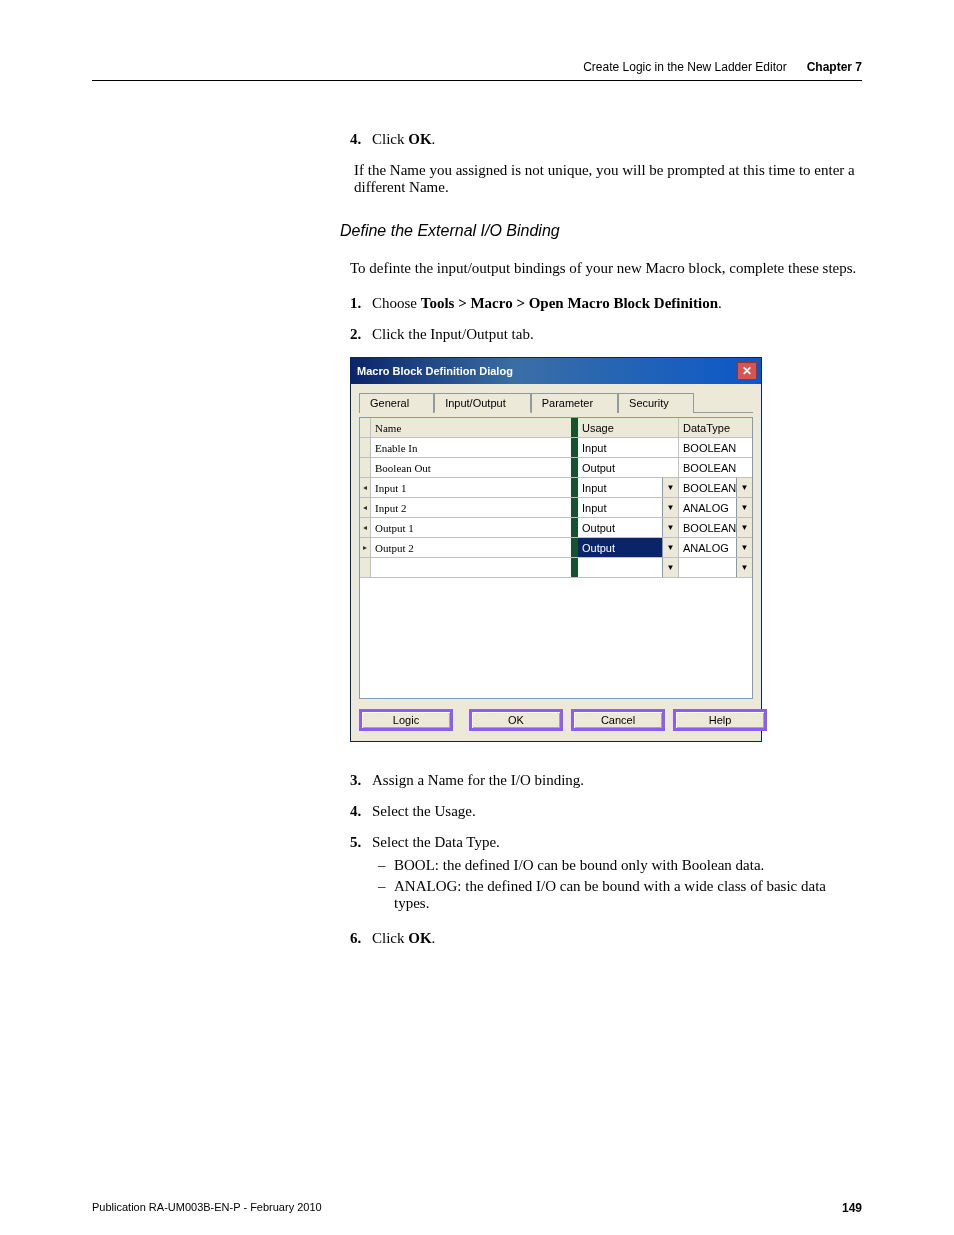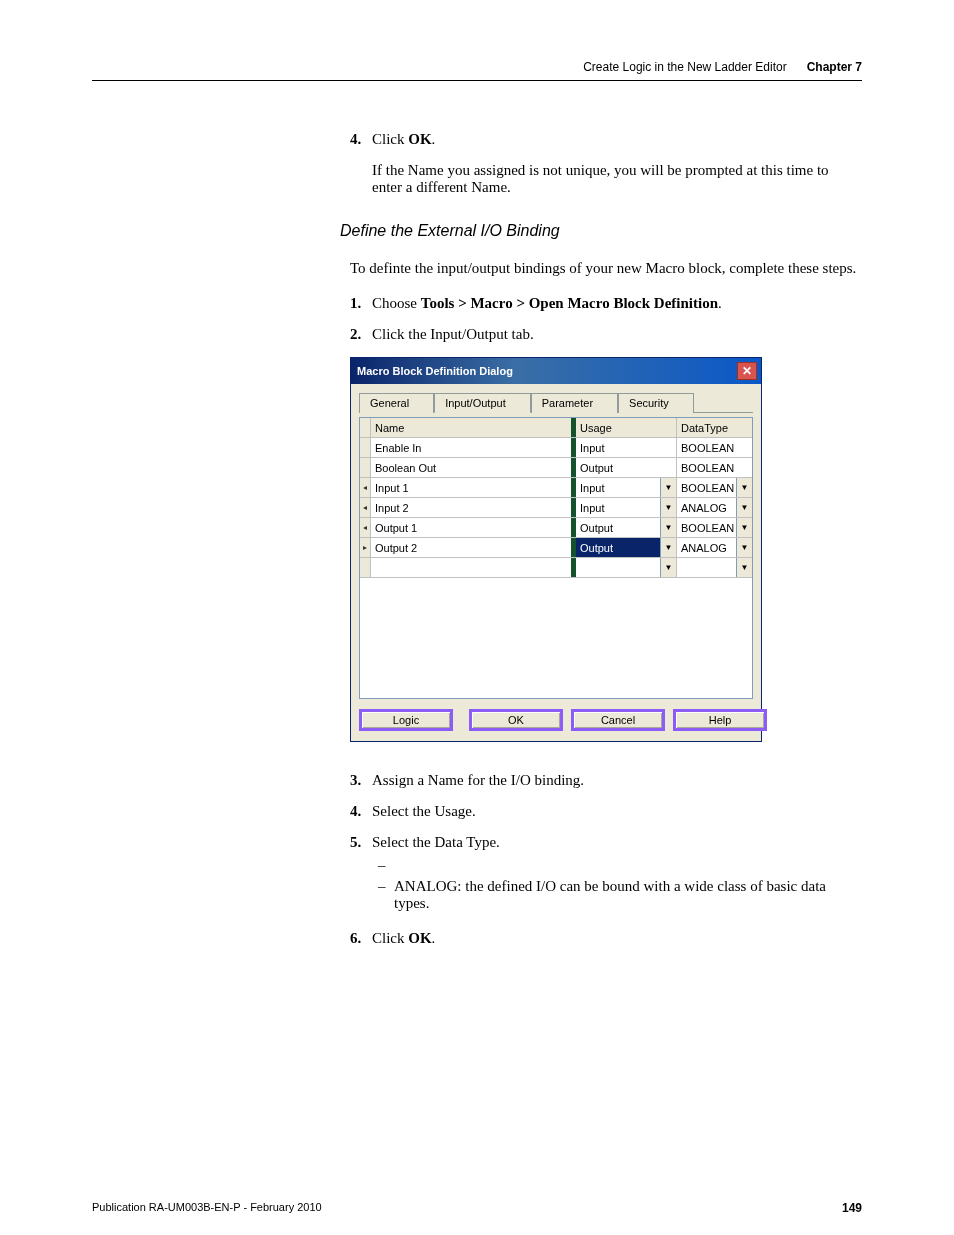--- a/index.html
+++ b/index.html
@@ -37,21 +37,21 @@
   .ol-item {
     margin-bottom: 14px;
     display: flex;
   }
   .ol-num {
     font-weight: bold;
     min-width: 22px;
   }
   .ol-body { flex:1; }
   .indented-note {
-    margin-left: 22px;
+    margin-left: 4px;
     margin-top: 14px;
     margin-bottom: 18px;
   }
   .section-heading {
     font-style: italic;
     font-family: Arial, Helvetica, sans-serif;
     font-size: 16px;
     margin-left: -10px;
     margin-top: 26px;
     margin-bottom: 20px;
@@ -126,21 +126,21 @@
     overflow:hidden;
   }
   .grid-head, .grid-row {
     display:flex;
     border-bottom:1px solid #c0c0c0;
     height:19px;
     align-items:center;
   }
   .grid-head { background:#ece9d8; }
   .gc-marker { width:10px; border-right:1px solid #c0c0c0; height:100%; display:flex; align-items:center; justify-content:center; font-size:8px; color:#333; background:#ece9d8;}
-  .gc-name   { flex:0 0 196px; padding-left:4px; border-right:5px solid #14532d; height:100%; display:flex; align-items:center;}
+  .gc-name   { flex:0 0 196px; padding-left:4px; border-right:7px solid #14532d; height:100%; display:flex; align-items:center;font-family:Liberation Serif, serif;}
   .gc-usage  { flex:0 0 96px;  padding-left:4px; border-right:1px solid #c0c0c0; height:100%; display:flex; align-items:center; position:relative;}
   .gc-type   { flex:1 1 auto;  padding-left:4px; height:100%; display:flex; align-items:center; position:relative;}
   .dd-btn {
     position:absolute; right:0; top:0; height:100%; width:15px;
     background:#ece9d8;
     border-left:1px solid #7f9db9;
     display:flex; align-items:center; justify-content:center;
     font-size:8px; color:#000;
   }
   .sel-cell {
@@ -331,20 +331,21 @@
       <span class="ol-num">4.</span>
       <span class="ol-body">Select the Usage.</span>
     </div>
     <div class="ol-item" style="margin-bottom:2px;">
       <span class="ol-num">5.</span>
       <span class="ol-body">
         <span>Select the Data Type.</span>
         <div class="bullets">
           <div class="bullet-row">
               <span class="bullet-dash">–</span>
+              <span>BOOL: the defined I/O can be bound only with Boolean data.</span>
             </div>
           <div class="bullet-row">
               <span class="bullet-dash">–</span>
               <span>ANALOG: the defined I/O can be bound with a wide class of basic data types.</span>
             </div>
         </div>
       </span>
     </div>
     <div class="ol-item" style="margin-top:14px;">
       <span class="ol-num">6.</span>

